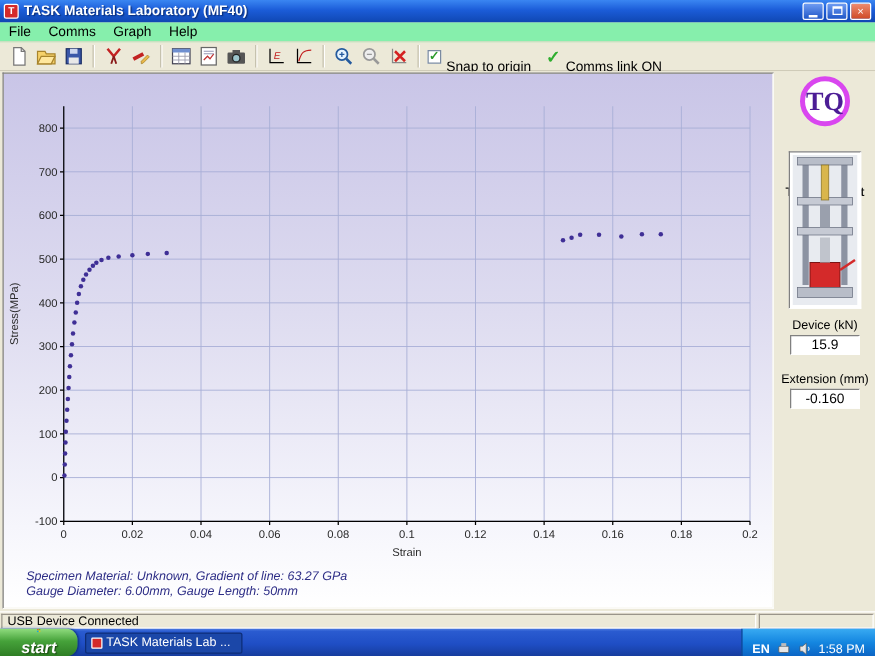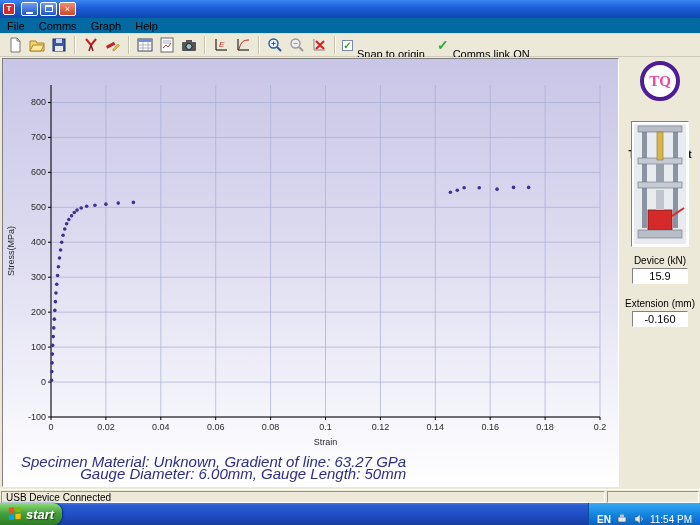--- a/index.html
+++ b/index.html
@@ -18,21 +18,21 @@
     text-shadow:1px 1px 1px #0a2c74; white-space:nowrap; }
   .win-btn { width:17px; height:14px; margin-left:2px; border:1px solid #fff;
     border-radius:2px; background:linear-gradient(180deg,#6f9cf2,#2057c8);
     color:#fff; font-size:9px; line-height:12px; text-align:center; }
   .win-btn.close { background:linear-gradient(180deg,#ee8c70,#cf4а26); background:linear-gradient(180deg,#ee8c70,#cf4a26); }
   .min-glyph { display:block; width:7px; border-bottom:2px solid #fff; margin:9px auto 0; }
   .max-glyph { display:block; width:8px; height:7px; border:1px solid #fff; border-top:2px solid #fff; margin:2px auto 0; }
 
   
   #menubar { position:absolute; left:0; top:18px; width:700px; height:16px;
-    background:#0369a1; display:flex; align-items:center; border-bottom:1px solid #e0dcc8; }
+    background:#86efac; display:flex; align-items:center; border-bottom:1px solid #e0dcc8; }
   .menu-item { font-size:11px; padding:1px 7px; color:#000; }
 
   
   #toolbar { position:absolute; left:0; top:34px; width:700px; height:23px;
     background:#ece9d8; display:flex; align-items:center; padding-left:4px;
     border-bottom:1px solid #cfcbb8; }
   .tbtn { width:22px; height:20px; display:flex; align-items:center; justify-content:center;
     border:1px solid #ece9d8; border-radius:2px; }
   .tbtn svg { width:16px; height:16px; }
   .tsep { width:2px; height:18px; margin:0 4px;
@@ -41,27 +41,27 @@
     font-size:10px; line-height:10px; text-align:center; color:#2c9a2c; font-weight:bold; margin:0 4px 0 2px; }
   .tlabel { font-size:11px; color:#000; margin-right:10px;margin-top:17px; }
   .bigcheck { color:#2fae2f; font-size:14px; font-weight:bold; margin:0 4px 0 2px; }
 
   
   #content { position:absolute; left:0; top:57px; width:700px; height:432px; background:#ece9d8; }
 
   #chart-panel { position:absolute; left:2px; top:1px; width:617px; height:429px;
     border:1px solid; border-color:#808080 #fff #fff #808080;
     background:linear-gradient(180deg,#c9c5e7 0%,#dedcf0 45%,#f6f6fc 85%,#ffffff 100%); }
-  #chart-notes { position:absolute; left:18px; bottom:6px; font-size:15px; font-style:italic;
-    color:#2d2d86; line-height:12px;text-align:right; }
+  #chart-notes { position:absolute; left:18px; bottom:6px; font-size:10px; font-style:italic;
+    color:#2d2d86; line-height:12px; }
 
   
   #side-panel { position:absolute; left:620px; top:0; width:80px; height:432px; background:#ece9d8; }
-  #tq-logo { position:absolute; left:20px; top:4px; width:40px; height:40px; border:4px solid #4c1d95;
-    border-radius:50%; background:#fff; color:#ec4899; font-weight:bold; font-size:15px;
+  #tq-logo { position:absolute; left:20px; top:4px; width:40px; height:40px; border:4px solid #d946ef;
+    border-radius:50%; background:#fff; color:#4c1d95; font-weight:bold; font-size:21px;
     line-height:32px; text-align:center; font-family:"Liberation Serif", serif; }
   #brand-name { position:absolute; left:0; top:48px; width:80px; text-align:center;
     font-size:10px; font-weight:bold; color:#111;margin-top:44px; }
   #machine-card { position:absolute; left:11px; top:64px; width:58px; height:126px;
     background:#fff; border:1px solid; border-color:#808080 #fff #fff #808080; padding:2px; }
   .side-label { position:absolute; width:80px; text-align:center; font-size:10px; color:#000; }
   .side-box { position:absolute; left:12px; width:56px; height:16px; background:#fff;
     border:1px solid; border-color:#808080 #fff #fff #808080; font-size:11px;
     text-align:center; line-height:14px; color:#000; }
   #task-logo { position:absolute; left:0; top:288px; width:80px; text-align:center;
@@ -76,21 +76,21 @@
   .status-cell.main { width:604px; }
   .status-cell.aux { flex:1; }
 
   
   #taskbar { position:absolute; left:0; top:503px; width:700px; height:22px;
     background:linear-gradient(180deg,#4a78e0 0%,#2a5bd0 10%,#1f4ec5 55%,#163c9d 100%);
     display:flex; align-items:center; }
   #start-btn { width:62px; height:22px; border-radius:0 9px 9px 0;
     background:linear-gradient(180deg,#8fdc7e 0%,#46a23a 45%,#2e7d24 100%);
     display:flex; align-items:center; justify-content:center; gap:4px;
-    box-shadow:1px 0 2px #0a2c74; }
+    box-shadow:1px 0 2px #0a2c74;flex-direction:column; }
   #start-btn span.lbl { color:#fff; font-size:13px; font-weight:bold; font-style:italic;
     text-shadow:1px 1px 1px #1c4a12; }
   #task-button { margin-left:6px; width:126px; height:17px; background:#1b47a8;
     border:1px solid #0d2d77; border-radius:2px; display:flex; align-items:center; gap:3px;
     padding:0 4px; color:#fff; font-size:10px; white-space:nowrap; overflow:hidden; }
   #task-button .mini-icon { width:9px; height:9px; background:#d42a2a; border:1px solid #fff; border-radius:1px; flex:0 0 auto;}
   #tray { margin-left:auto; height:22px; display:flex; align-items:flex-end; gap:5px; padding:0 8px 0 8px;
     background:linear-gradient(180deg,#38aaf2 0%,#1486e0 50%,#0b64c4 100%);
     border-left:1px solid #0a4e9b; }
   #tray .lang { color:#fff; font-size:10px; font-weight:bold; }
@@ -101,20 +101,21 @@
   text { font-family:"Liberation Sans", sans-serif; }
   .tick { font-size:9px; fill:#2a2a2a; }
 </style>
 </head>
 <body>
 
 <div id="screen">
 
   <div id="titlebar">
     <div id="app-icon">T</div>
+    <div id="title-text">TASK Materials Laboratory (MF40)</div>
     <div class="win-btn">
         <span class="min-glyph"></span>
       </div>
     <div class="win-btn">
         <span class="max-glyph"></span>
       </div>
     <div class="win-btn close"><span>×</span></div>
   </div>
 
   <div id="menubar">
@@ -373,27 +374,31 @@
   <div id="taskbar">
     <div id="start-btn">
       <svg class="flag" viewBox="0 0 16 16">
         <rect x="1" y="1" width="6" height="6" fill="#f25022" transform="skewY(-6)"></rect>
         <rect x="8.5" y="1" width="6" height="6" fill="#7fba00" transform="skewY(-6)"></rect>
         <rect x="1" y="9" width="6" height="6" fill="#00a4ef" transform="skewY(-6)"></rect>
         <rect x="8.5" y="9" width="6" height="6" fill="#ffb900" transform="skewY(-6)"></rect>
       </svg>
       <span class="lbl">start</span>
     </div>
+    <div id="task-button">
+      <span class="mini-icon"></span>
+      <span>TASK Materials Lab ...</span>
+    </div>
     <div id="tray">
       <span class="lang">EN</span>
       <svg class="tray-ico" viewBox="0 0 12 12">
         <rect x="2" y="4" width="8" height="5" rx="1" fill="#e6e6e6" stroke="#555" stroke-width="0.6"></rect>
         <rect x="4" y="1.5" width="4" height="2.5" fill="#bbb"></rect>
       </svg>
       <svg class="tray-ico" viewBox="0 0 12 12">
         <path d="M2 4h2l3-2.5v9L4 8H2z" fill="#e6e6e6" stroke="#555" stroke-width="0.5"></path>
         <path d="M8.5 4.5c1 1 1 2 0 3" stroke="#e6e6e6" fill="none"></path>
       </svg>
-      <span class="time">11:54 PM</span>
+      <span class="time">1:58 PM</span>
     </div>
   </div>
 
 </div>
 
 </body></html>

